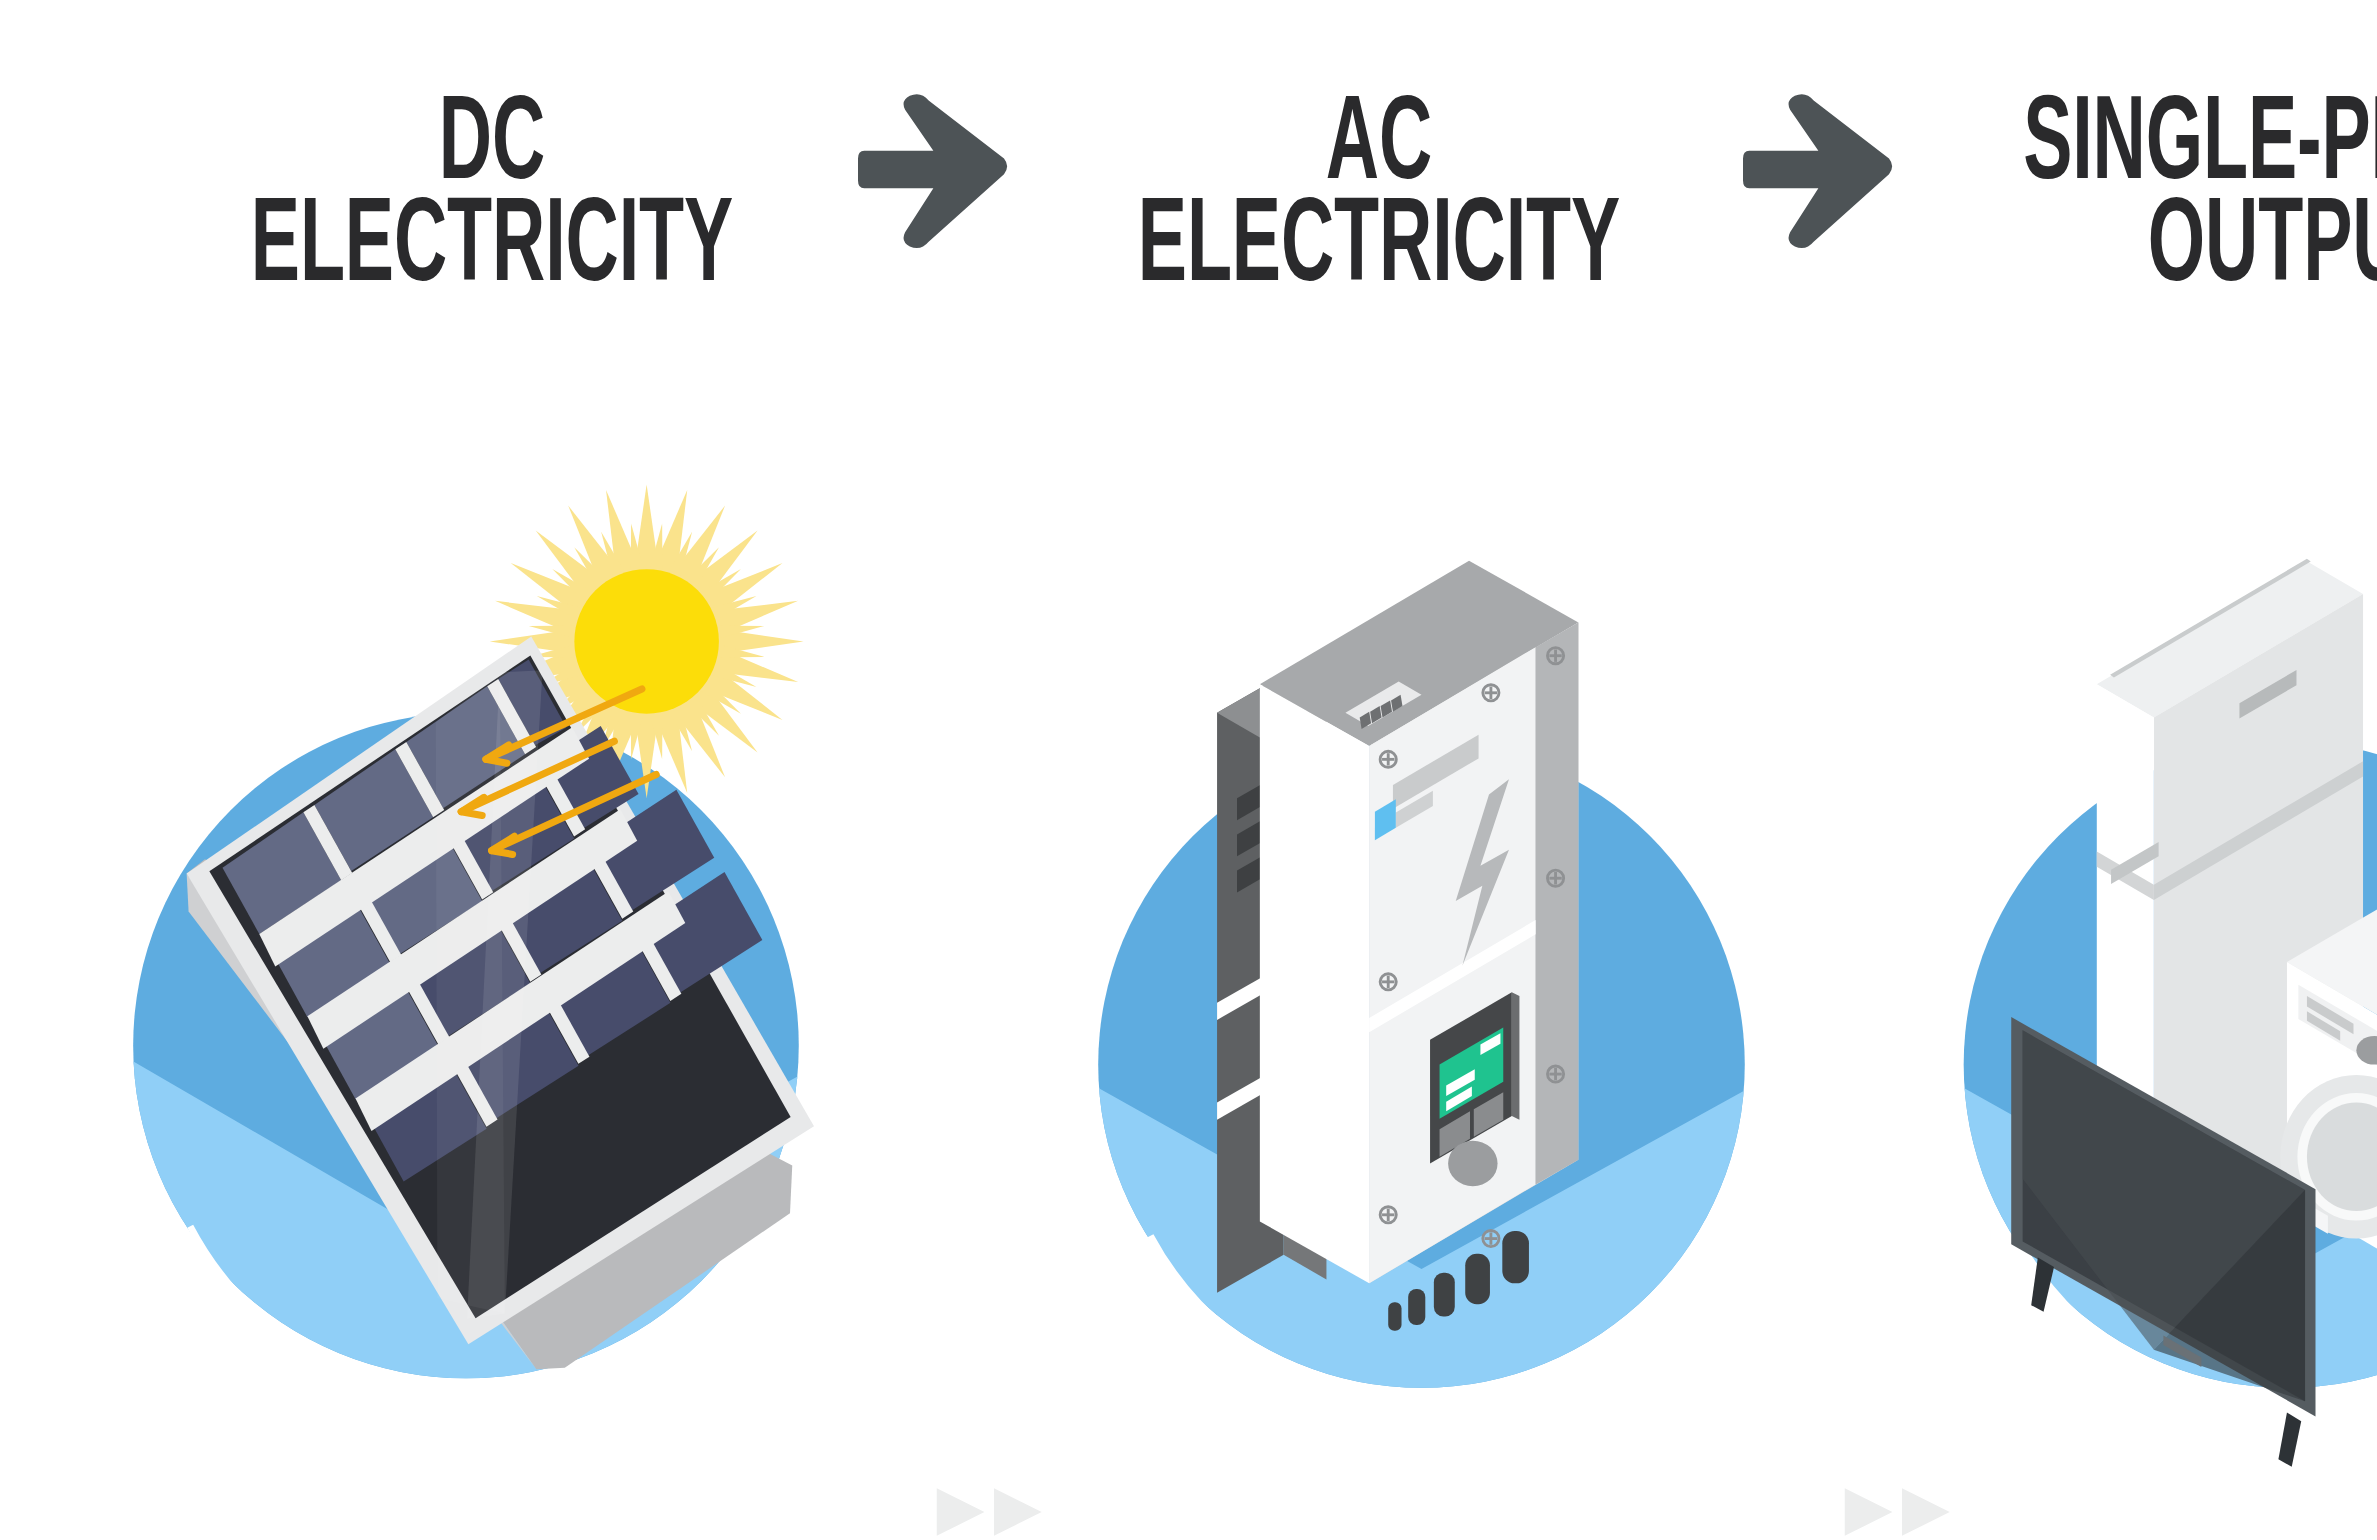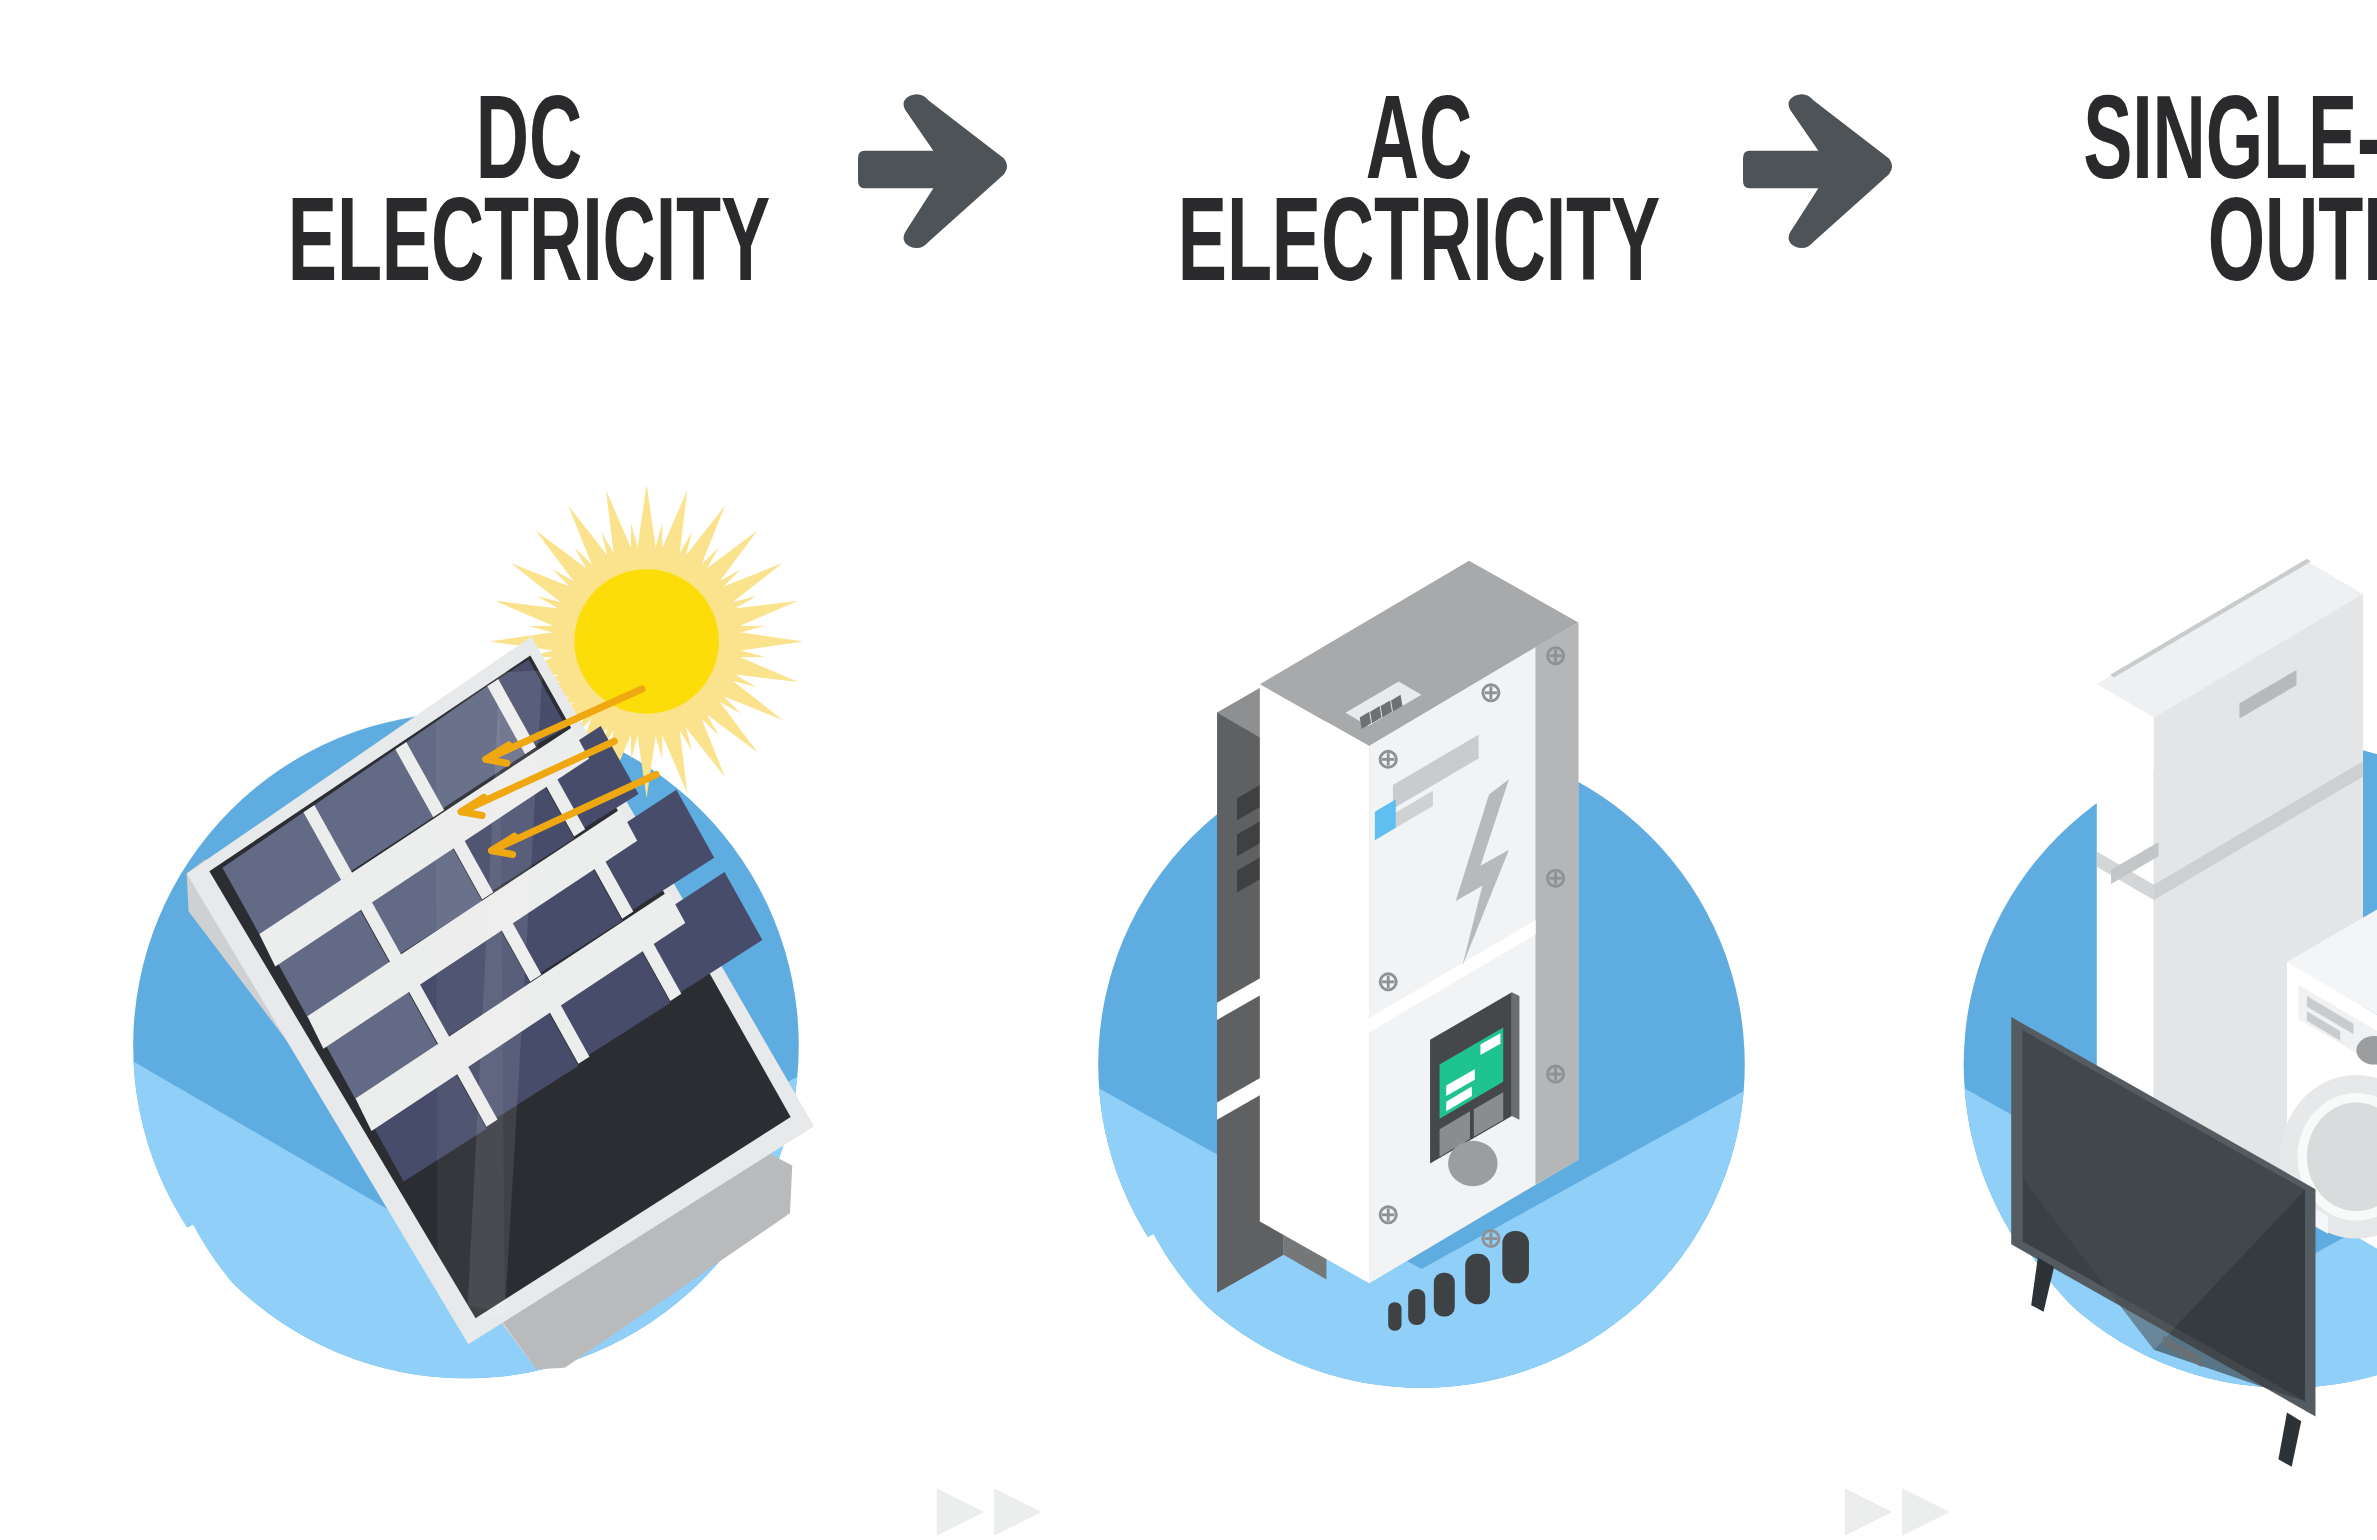--- a/index.html
+++ b/index.html
@@ -21,21 +21,21 @@
     font-weight:700;
     letter-spacing:-0.2px;
     line-height:0.86;
     text-transform:uppercase;
     transform:scaleX(0.62);
   }
   .step-head .ln{display:block;white-space:nowrap;font-size:119px;}
   .hw1{width:704px;}
   .hw2{width:699px;}
   .hw3{width:770px;}
-  .head-slot{display:flex;align-items:center;}
+  .head-slot{display:flex;align-items:center;justify-content:center;}
 
   .big-arrow{
     width:157px;height:157px;flex:0 0 auto;
     margin:4.8px 14.3px 0 14.3px;
     display:flex;align-items:center;justify-content:center;
   }
   .big-arrow svg{width:100%;height:100%;display:block;}
 
   
   .scenes{position:absolute;left:0;top:418px;width:2824px;height:1122px;}

